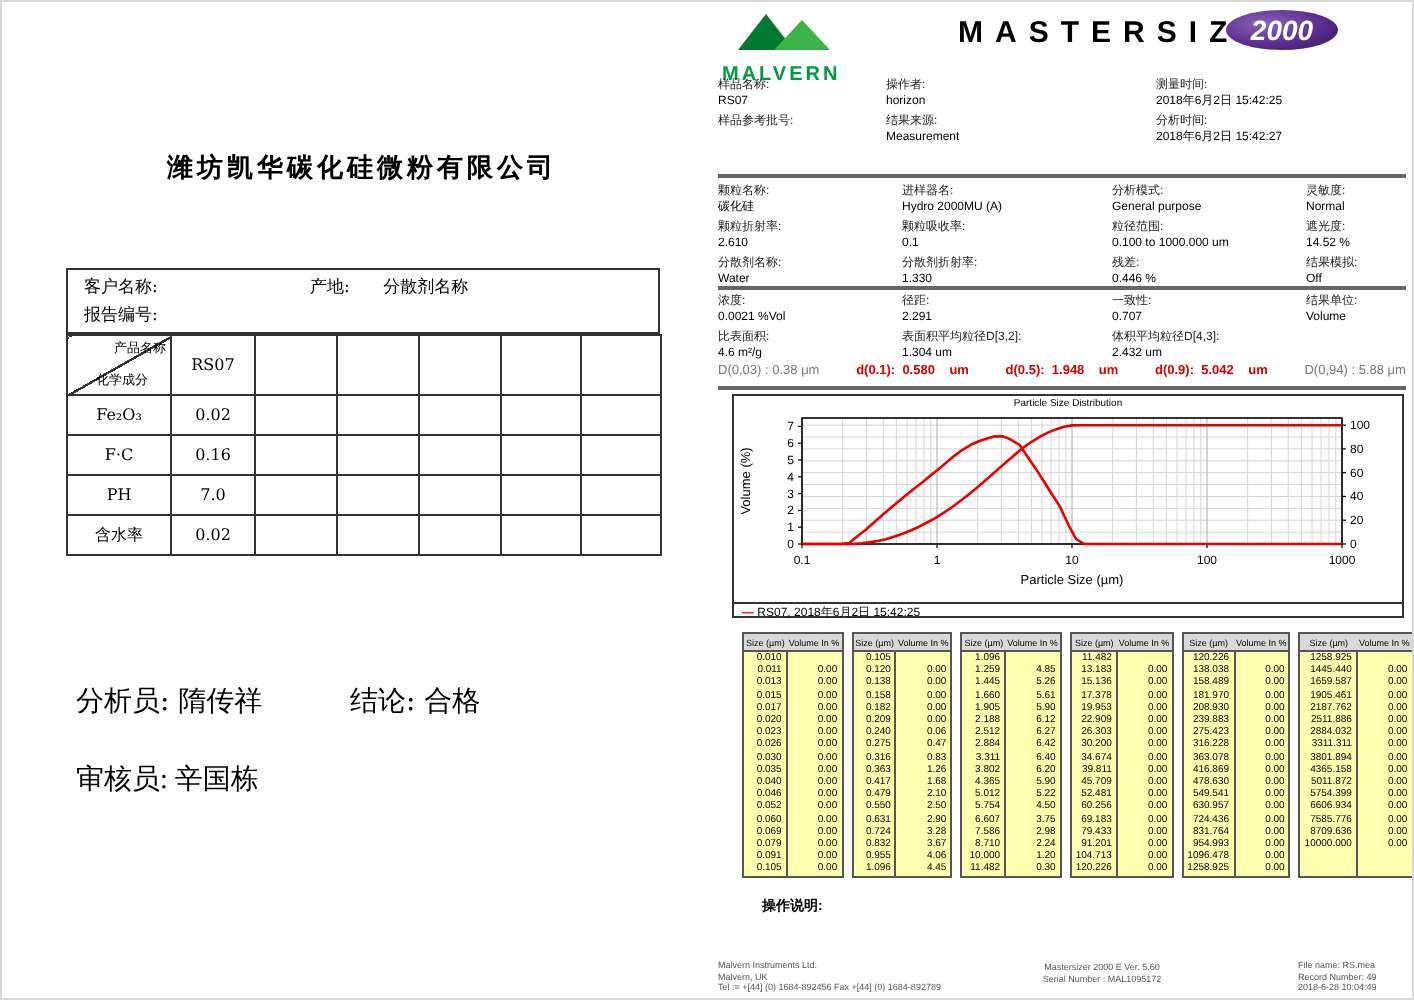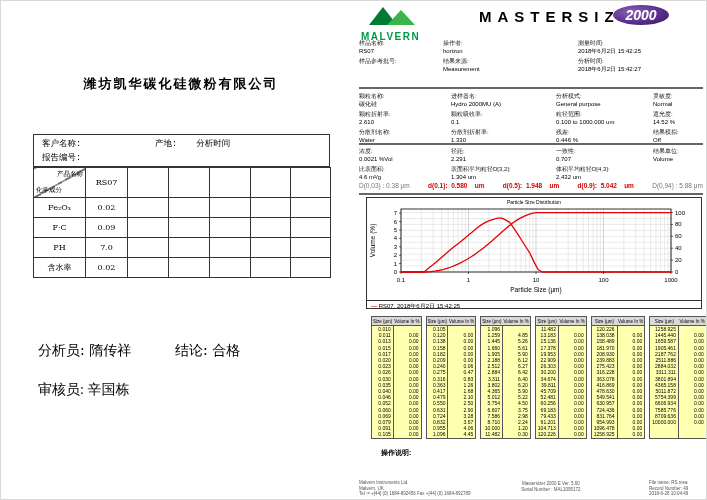--- a/index.html
+++ b/index.html
@@ -4,29 +4,29 @@
 <style>
   html,body{margin:0;padding:0;background:#fff;}
   #canvas{position:relative;width:707px;height:500px;background:#ffffff;overflow:hidden;
           font-family:"Liberation Sans",sans-serif;color:#000;border:1px solid #d8d8d8;box-sizing:border-box;}
   .abs{position:absolute;}
 
   
   .lp{font-family:"DejaVu Serif",serif;}
   .lp-company{left:12px;top:74px;width:336px;text-align:center;font-size:13px;font-weight:700;letter-spacing:2px;font-family:Liberation Mono, monospace;}
   .lp-title{left:12px;top:100px;width:336px;text-align:center;font-size:12px;font-weight:600;letter-spacing:3px;}
-  .lp-infobox{left:32px;top:133px;width:297px;height:33px;border:1px solid #333;box-sizing:border-box;font-size:8.5px;font-family:Liberation Mono, monospace;}
+  .lp-infobox{left:32px;top:133px;width:297px;height:33px;border:1px solid #333;box-sizing:border-box;font-size:8.5px;}
   .lp-infobox .row{position:absolute;left:8px;white-space:nowrap;}
   #chem-table{position:absolute;left:32px;top:166px;border-collapse:collapse;table-layout:fixed;
               font-family:"DejaVu Serif",serif;font-size:8px;}
   #chem-table td{border:1px solid #333;text-align:center;padding:0;height:19px;overflow:hidden;}
   #chem-table td.diag{height:29px;position:relative;
       background:linear-gradient(to bottom right,transparent calc(50% - 0.6px),#333 calc(50% - 0.6px),#333 calc(50% + 0.6px),transparent calc(50% + 0.6px));}
   #chem-table td.diag .tr{position:absolute;right:2px;top:2px;font-size:6.5px;}
-  #chem-table td.diag .bl{position:absolute;left:2px;bottom:2px;font-size:6.5px;}
+  #chem-table td.diag .bl{position:absolute;left:14px;bottom:2px;font-size:6.5px;}
   .lp-sign{font-size:14px;white-space:nowrap;}
 
   
   .rp-lbl{font-size:6px;color:#222;line-height:8px;white-space:nowrap;}
   .rp-val{font-size:6px;color:#000;line-height:8px;margin-bottom:2px;white-space:nowrap;}
   .hline{height:2px;background:#666;}
   .brand-word{font-size:10px;font-weight:700;color:#009a44;letter-spacing:1.5px;}
   .ms-title{font-size:15px;font-weight:600;letter-spacing:6px;white-space:nowrap;}
   .report-title{font-size:12px;font-weight:700;letter-spacing:2px;}
   .badge{width:56px;height:20px;border-radius:50%;
@@ -55,21 +55,21 @@
 <div id="canvas">
 
   <div class="abs lp lp-company">潍坊凯华碳化硅微粉有限公司</div>
 
   <div class="abs lp lp-infobox">
     <div class="row" style="top:3px;">
       <span>客户名称:</span>
     </div>
     <div class="row" style="top:3px;left:121px;">
       <span>产地:</span>
-      <span style="margin-left:14px;">分析时间</span>
+      <span style="margin-left:14px;">分散剂名称</span>
     </div>
     <div class="row" style="top:17px;">
       <span>报告编号:</span>
     </div>
   </div>
 
   <table id="chem-table">
       <colgroup>
         <col style="width: 52px;">
         <col style="width: 42px;">
@@ -96,21 +96,21 @@
           <td>Fe₂O₃</td>
           <td>0.02</td>
           <td></td>
           <td></td>
           <td></td>
           <td></td>
           <td></td>
         </tr>
         <tr>
           <td>F·C</td>
-          <td>0.09</td>
+          <td>0.16</td>
           <td></td>
           <td></td>
           <td></td>
           <td></td>
           <td></td>
         </tr>
         <tr>
           <td>PH</td>
           <td>7.0</td>
           <td></td>

